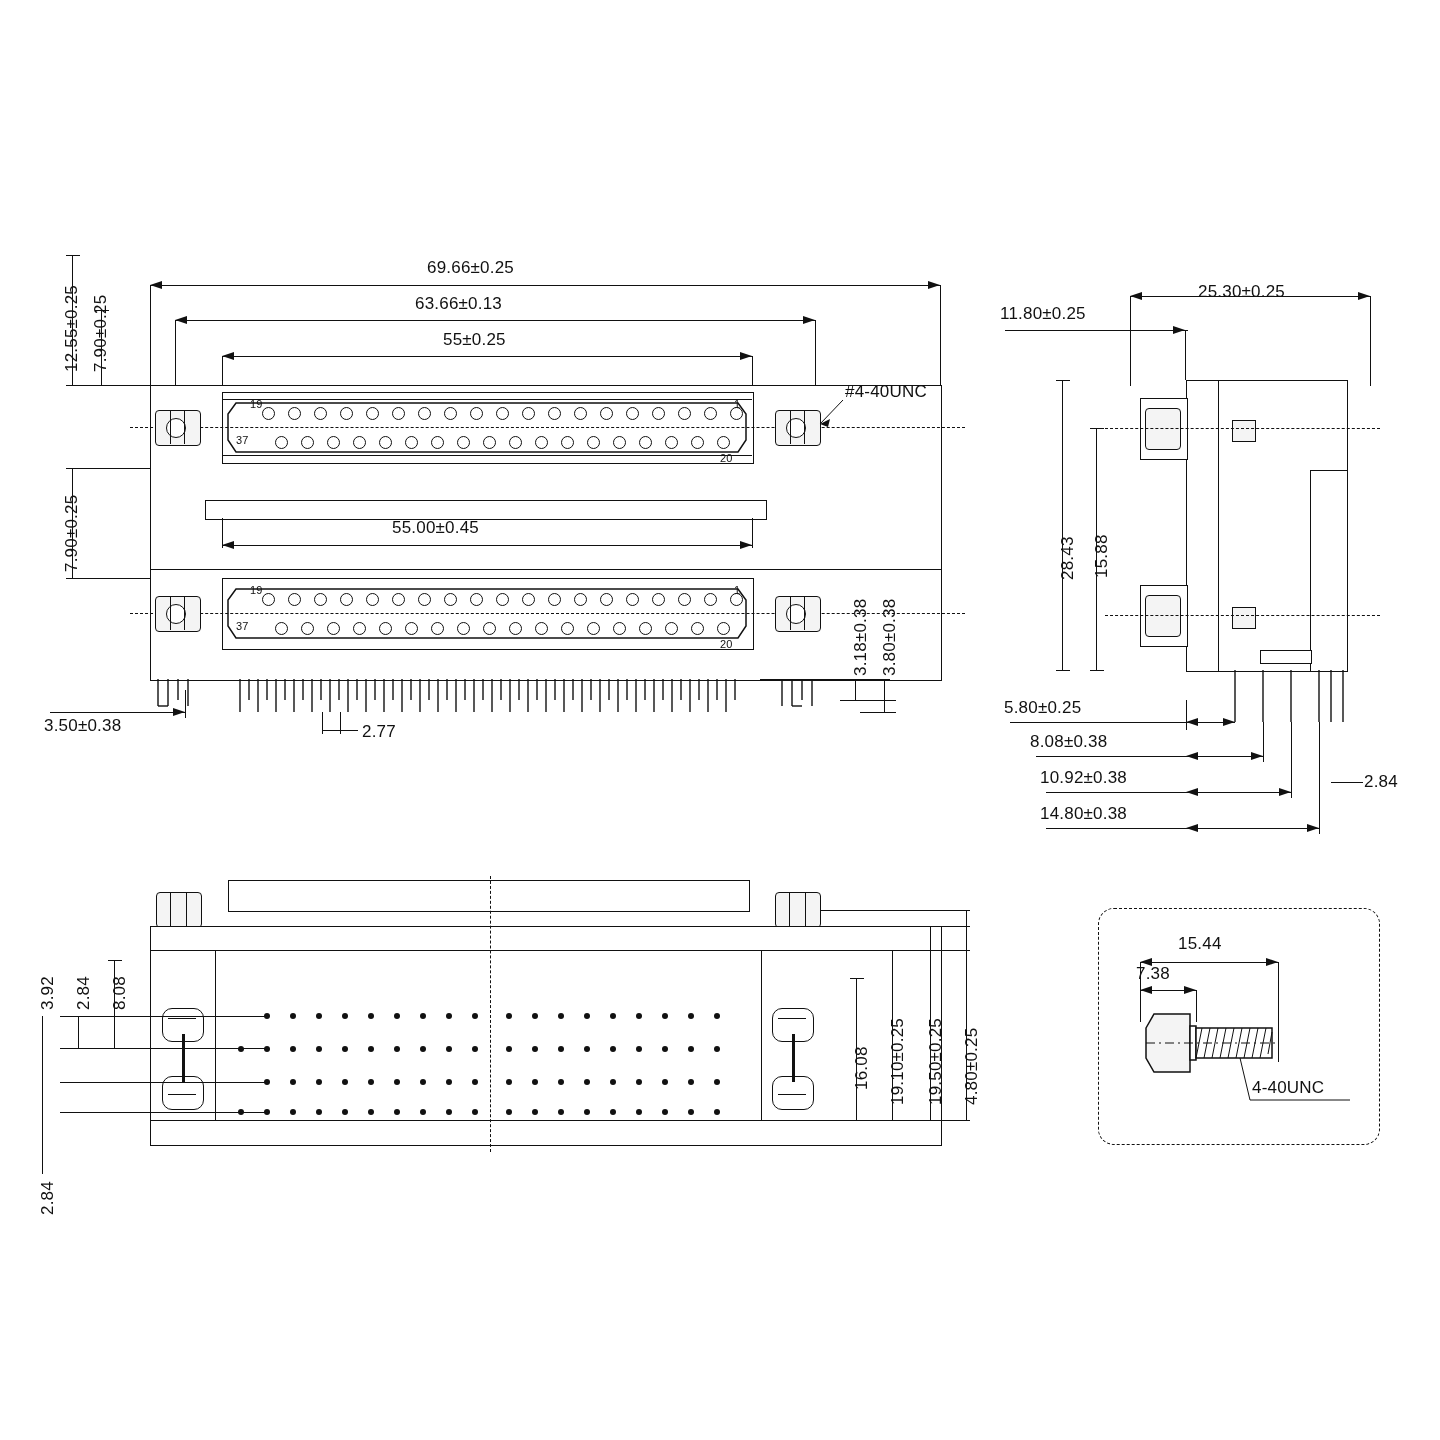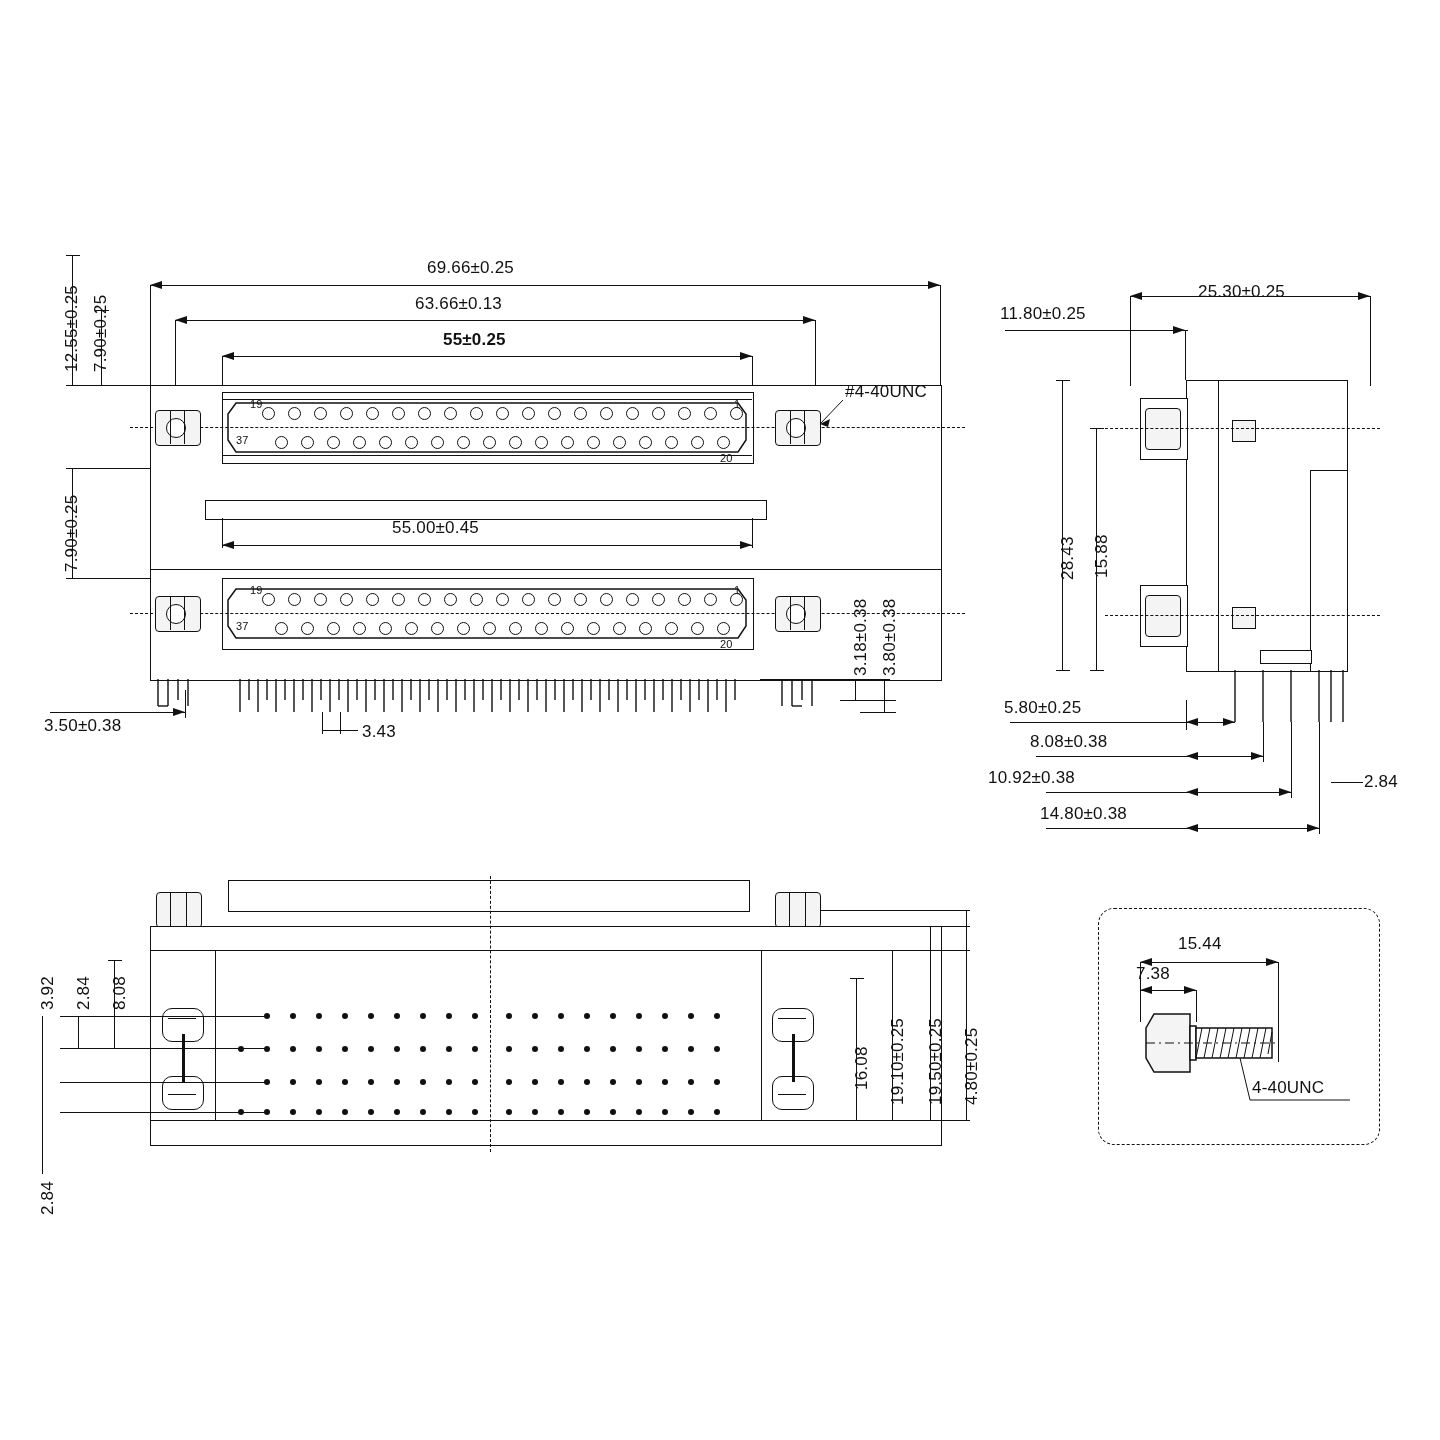--- a/index.html
+++ b/index.html
@@ -45,21 +45,21 @@
   </svg>
   <div class="lbl" style="left:415px;top:294px;">63.66±0.13</div>
 
   <div class="ln h" style="left:222px;top:356px;width:530px;"></div>
   <div class="ln v" style="left:222px;top:356px;height:48px;"></div>
   <div class="ln v" style="left:752px;top:356px;height:48px;"></div>
   <svg width="1440" height="1440" style="pointer-events:none">
     <polygon points="222,356 234,352 234,360" fill="#111"></polygon>
     <polygon points="752,356 740,352 740,360" fill="#111"></polygon>
   </svg>
-  <div class="lbl" style="left:443px;top:330px;font-weight:bold;">55±0.25</div>
+  <div class="lbl" style="left:443px;top:330px;">55±0.25</div>
 
   <div class="ln v" style="left:72px;top:255px;height:130px;"></div>
   <div class="ln h" style="left:66px;top:255px;width:14px;"></div>
   <div class="ln h" style="left:66px;top:385px;width:110px;"></div>
   <div class="lbl vert" style="left:62px;top:372px;">12.55±0.25</div>
 
   <div class="ln v" style="left:101px;top:310px;height:75px;"></div>
   <div class="ln h" style="left:95px;top:310px;width:14px;"></div>
   <div class="lbl vert" style="left:91px;top:372px;">7.90±0.25</div>
 
@@ -292,21 +292,21 @@
   <div class="ln h" style="left:50px;top:712px;width:135px;"></div>
   <div class="ln v" style="left:185px;top:690px;height:28px;"></div>
   <svg width="1440" height="1440" style="pointer-events:none">
         <polygon points="185,712 173,708 173,716" fill="#111"></polygon>
       </svg>
   <div class="lbl" style="left:44px;top:716px;">3.50±0.38</div>
 
   <div class="ln h" style="left:322px;top:730px;width:36px;"></div>
   <div class="ln v" style="left:322px;top:712px;height:22px;"></div>
   <div class="ln v" style="left:340px;top:712px;height:22px;"></div>
-  <div class="lbl" style="left:362px;top:722px;">3.43</div>
+  <div class="lbl" style="left:362px;top:722px;">2.77</div>
 
   <div class="ln h" style="left:760px;top:679px;width:130px;"></div>
   <div class="ln h" style="left:840px;top:700px;width:56px;"></div>
   <div class="ln h" style="left:860px;top:712px;width:36px;"></div>
   <div class="ln v" style="left:855px;top:679px;height:21px;"></div>
   <div class="ln v" style="left:884px;top:679px;height:33px;"></div>
   <div class="lbl vert" style="left:851px;top:676px;">3.18±0.38</div>
   <div class="lbl vert" style="left:880px;top:676px;">3.80±0.38</div>
 </div>
 
@@ -378,21 +378,21 @@
         <polygon points="1186,756 1198,752 1198,760" fill="#111"></polygon>
       </svg>
   <div class="lbl" style="left:1030px;top:732px;">8.08±0.38</div>
 
   <div class="ln h" style="left:1046px;top:792px;width:245px;"></div>
   <div class="ln v" style="left:1291px;top:722px;height:76px;"></div>
   <svg width="1440" height="1440" style="pointer-events:none">
         <polygon points="1291,792 1279,788 1279,796" fill="#111"></polygon>
         <polygon points="1186,792 1198,788 1198,796" fill="#111"></polygon>
       </svg>
-  <div class="lbl" style="left:988px;top:768px;">10.92±0.38</div>
+  <div class="lbl" style="left:1040px;top:768px;">10.92±0.38</div>
 
   <div class="ln h" style="left:1046px;top:828px;width:273px;"></div>
   <div class="ln v" style="left:1319px;top:722px;height:112px;"></div>
   <svg width="1440" height="1440" style="pointer-events:none">
         <polygon points="1319,828 1307,824 1307,832" fill="#111"></polygon>
         <polygon points="1186,828 1198,824 1198,832" fill="#111"></polygon>
       </svg>
   <div class="lbl" style="left:1040px;top:804px;">14.80±0.38</div>
 
   <div class="ln h" style="left:1331px;top:782px;width:32px;"></div>

